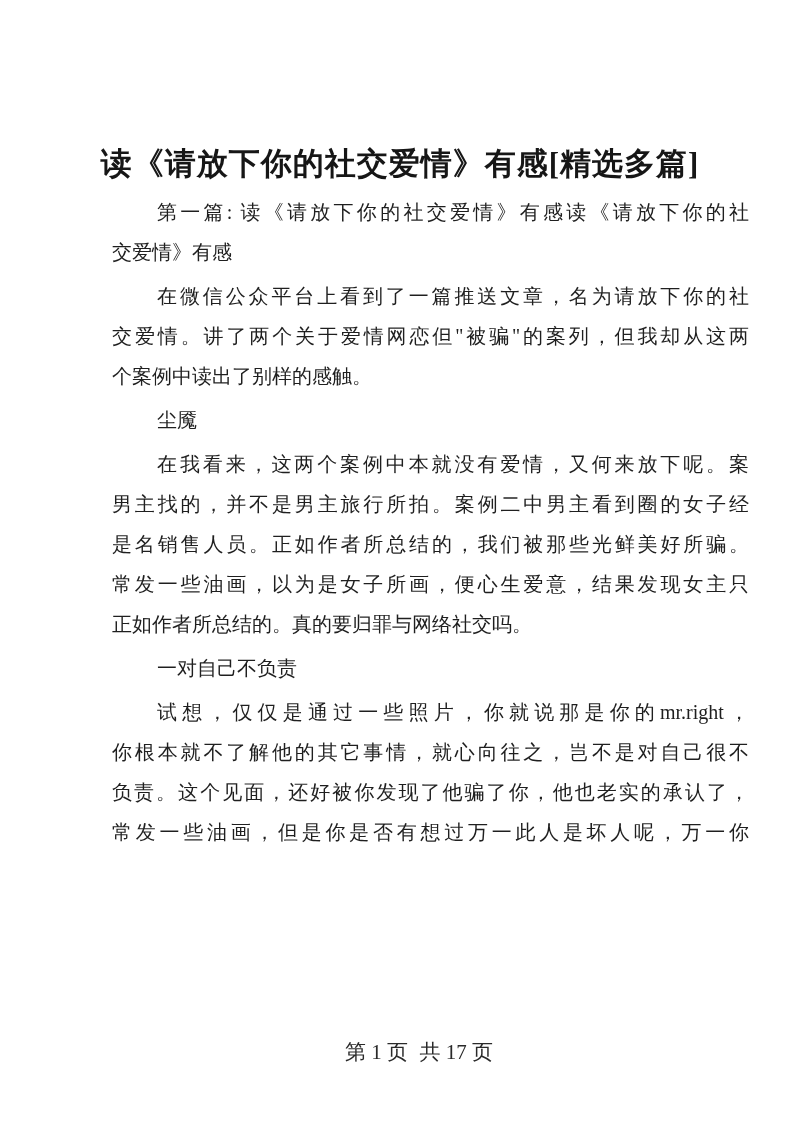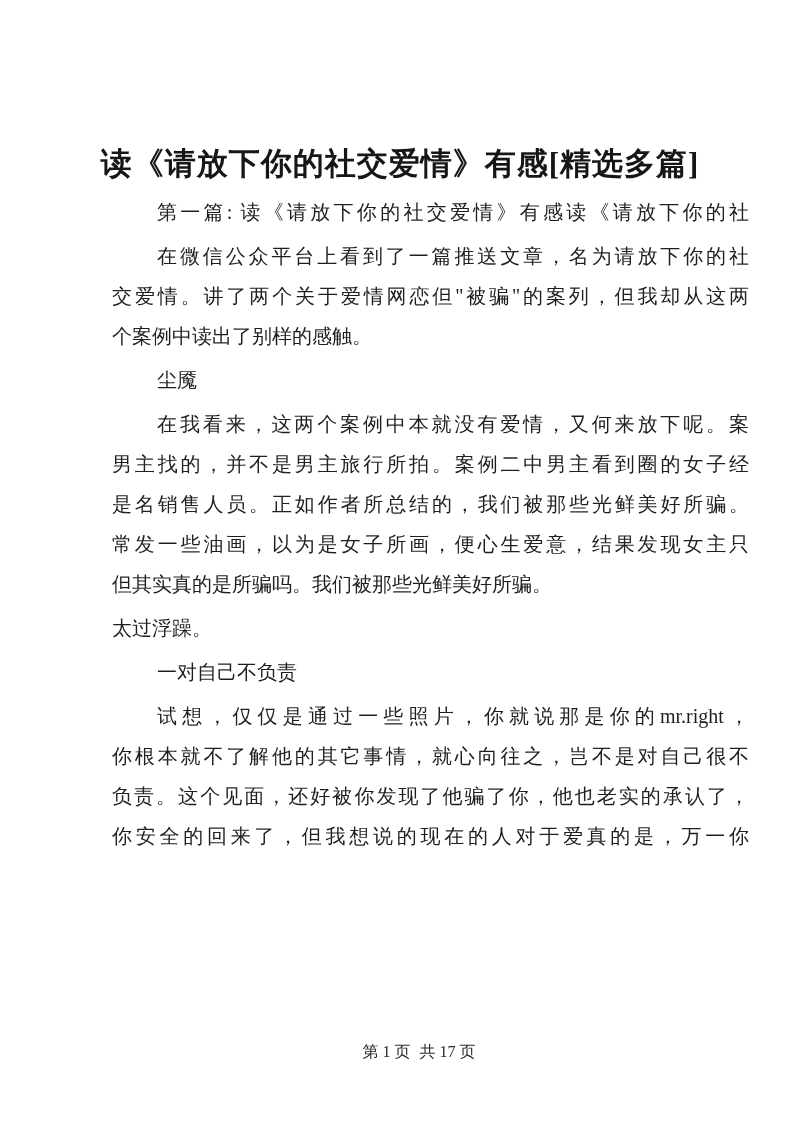--- a/index.html
+++ b/index.html
@@ -57,65 +57,65 @@
     text-align-last: left;
   }
   .page-footer {
     position: absolute;
     top: 1041px;
     left: 0;
     width: 100%;
     padding-left: 38px;
     box-sizing: border-box;
     text-align: center;
-    font-size: 16px;
+    font-size: 21px;
     line-height: 22px;
     color: #2a2a2a;
   }
   .page-footer .total {
     margin-left: 0.55em;
   }
 </style>
 </head>
 <body>
 
 <div class="page">
 
   <h1 class="doc-title">读《请放下你的社交爱情》有感[精选多篇]</h1>
 
   <div class="doc-body">
       <p class="para">
         <span class="line first">第一篇: 读《请放下你的社交爱情》有感读《请放下你的社</span>
+        <span class="line last">交爱情》有感</span>
       </p>
       <p class="para">
         <span class="line first">在微信公众平台上看到了一篇推送文章，名为请放下你的社</span>
         <span class="line">交爱情。讲了两个关于爱情网恋但"被骗"的案列，但我却从这两</span>
         <span class="line last">个案例中读出了别样的感触。</span>
       </p>
       <p class="para">
         <span class="line first last">尘魇</span>
       </p>
       <p class="para">
         <span class="line first">在我看来，这两个案例中本就没有爱情，又何来放下呢。案</span>
         <span class="line">男主找的，并不是男主旅行所拍。案例二中男主看到圈的女子经</span>
         <span class="line">是名销售人员。正如作者所总结的，我们被那些光鲜美好所骗。</span>
         <span class="line">常发一些油画，以为是女子所画，便心生爱意，结果发现女主只</span>
-        <span class="line last">但其实真的是所骗吗。我们被那些光鲜美好所骗。</span>
+        <span class="line last">正如作者所总结的。真的要归罪与网络社交吗。</span>
       </p>
       <p class="para">
-        <span class="line last">太过浮躁。</span>
       </p>
       <p class="para">
         <span class="line first last">一对自己不负责</span>
       </p>
       <p class="para">
         <span class="line first">试想，仅仅是通过一些照片，你就说那是你的mr.right，</span>
         <span class="line">你根本就不了解他的其它事情，就心向往之，岂不是对自己很不</span>
         <span class="line">负责。这个见面，还好被你发现了他骗了你，他也老实的承认了，</span>
-        <span class="line">你安全的回来了，但我想说的现在的人对于爱真的是，万一你</span>
+        <span class="line">常发一些油画，但是你是否有想过万一此人是坏人呢，万一你</span>
       </p>
     </div>
 
   <div class="page-footer">
     <span>第 1 页</span><span class="total">共 17 页</span>
   </div>
 
 </div>
 
 </body></html>

